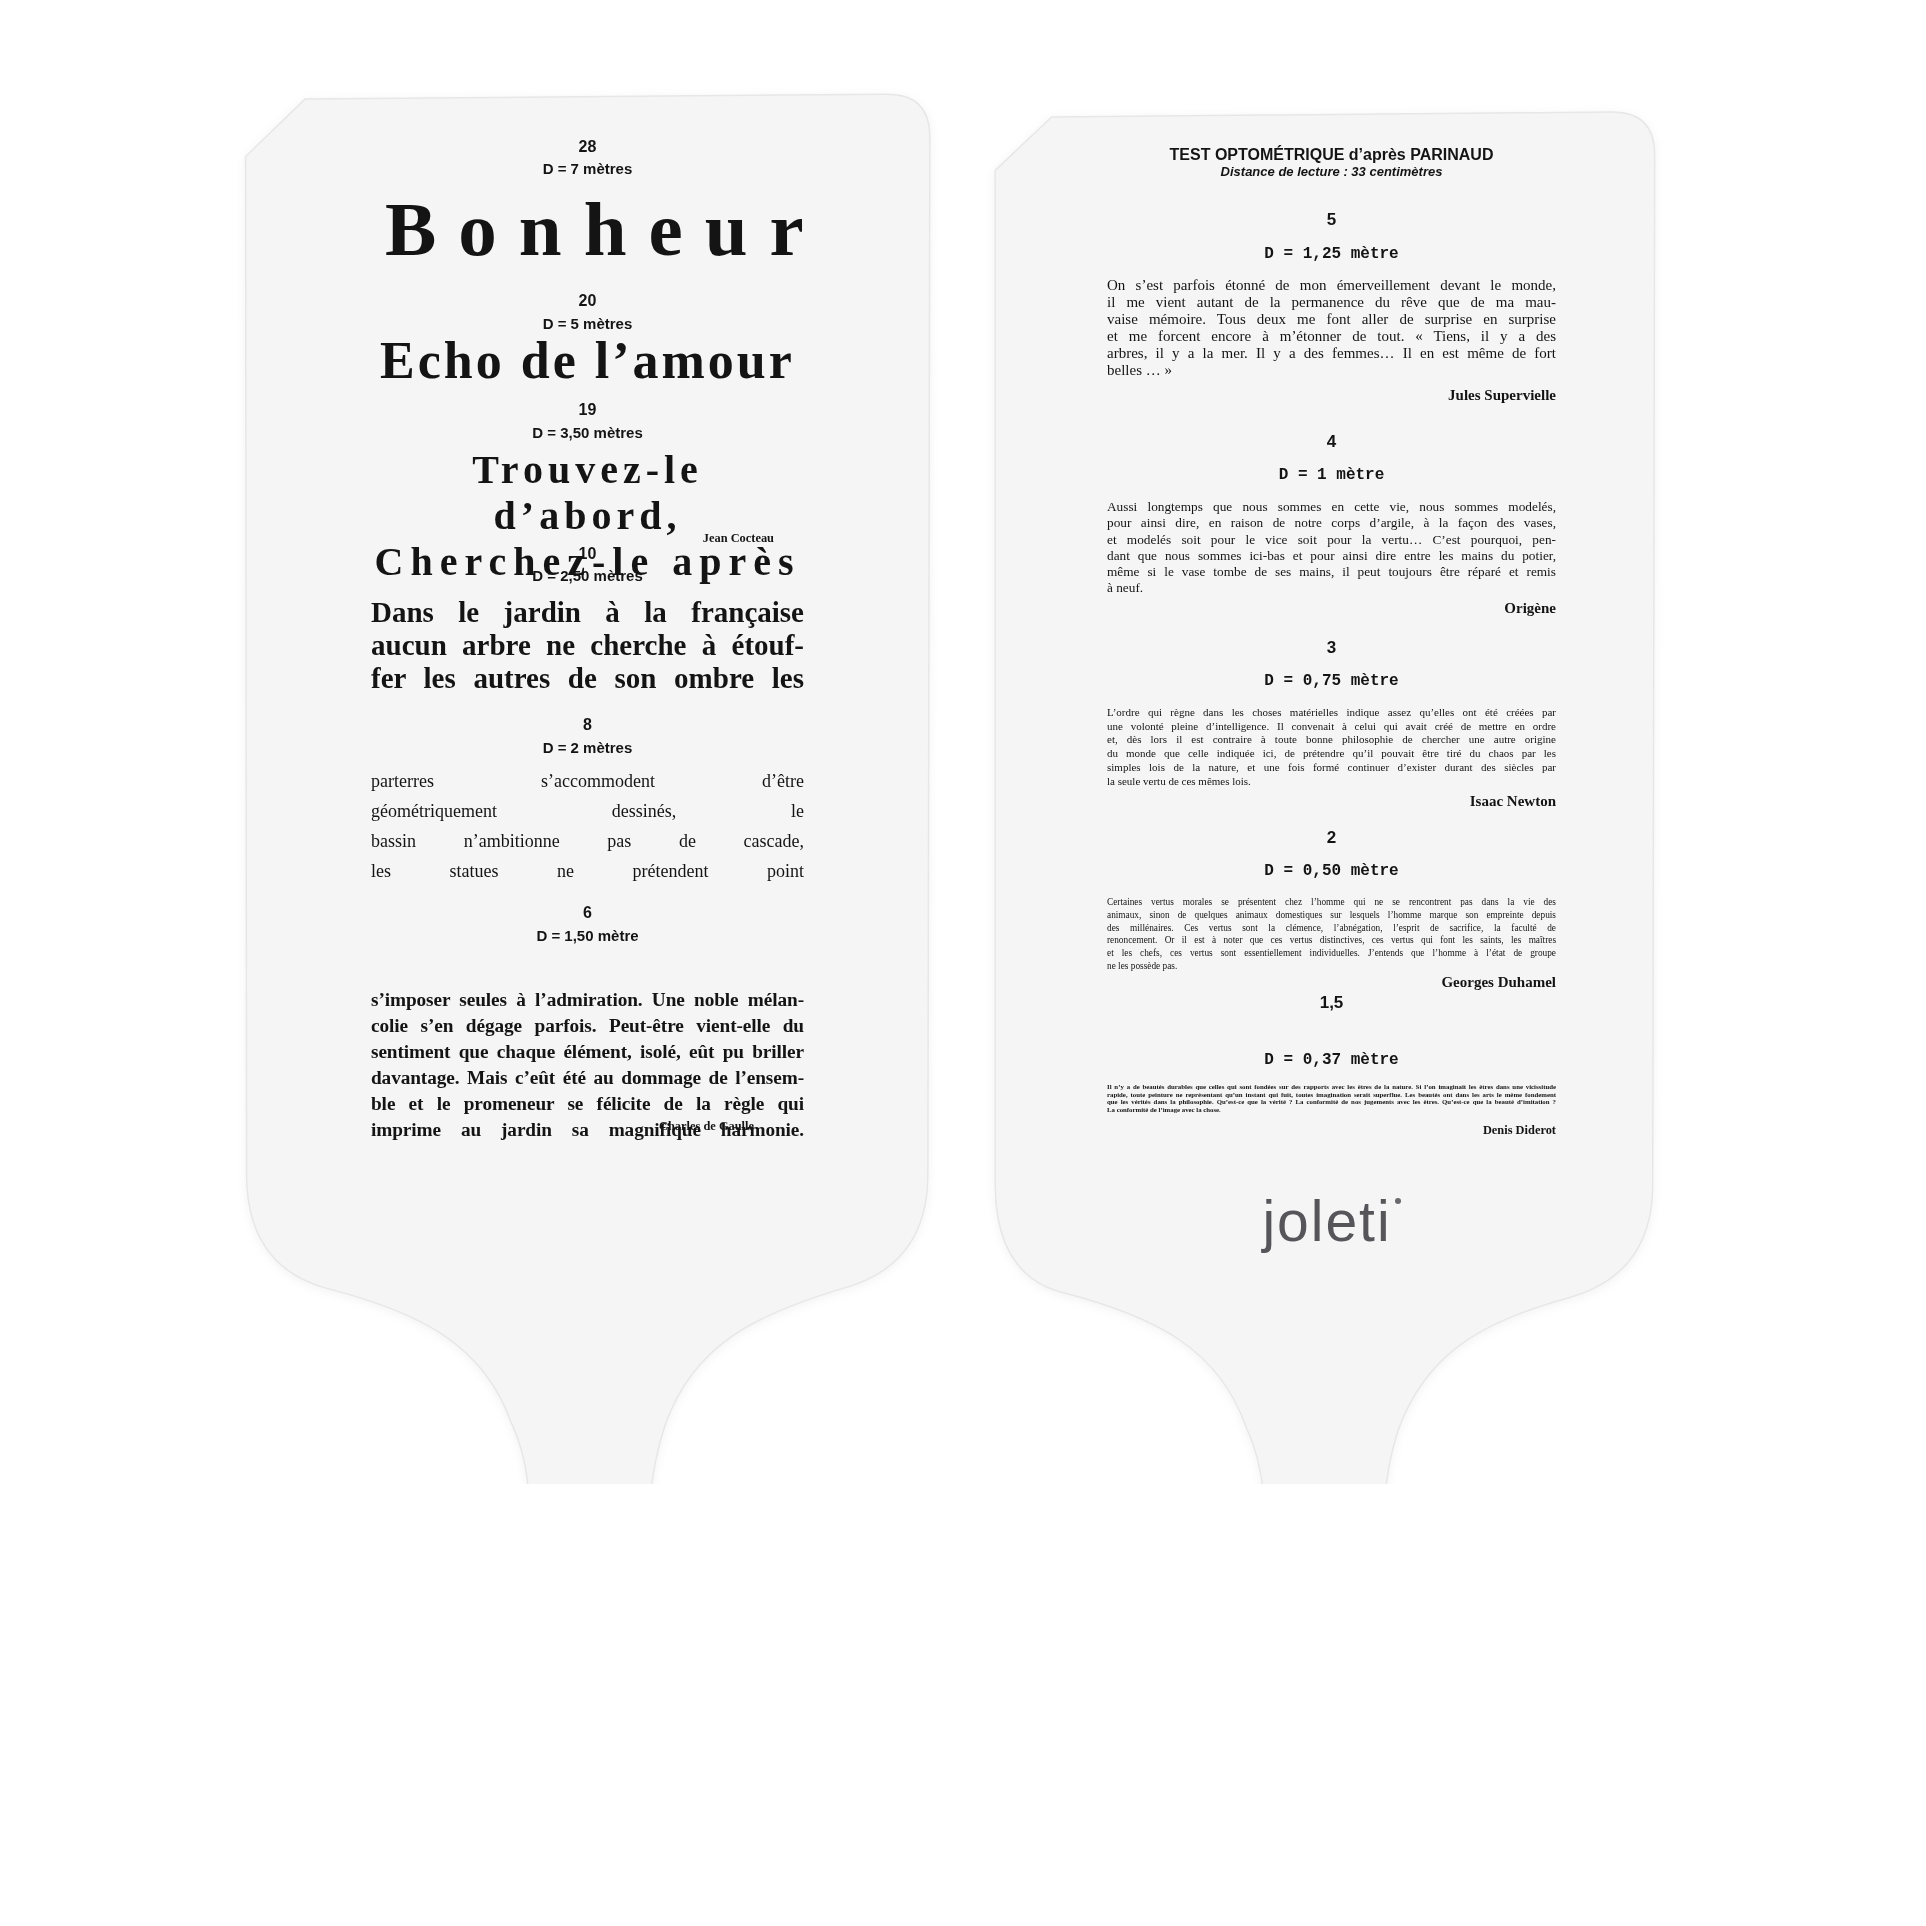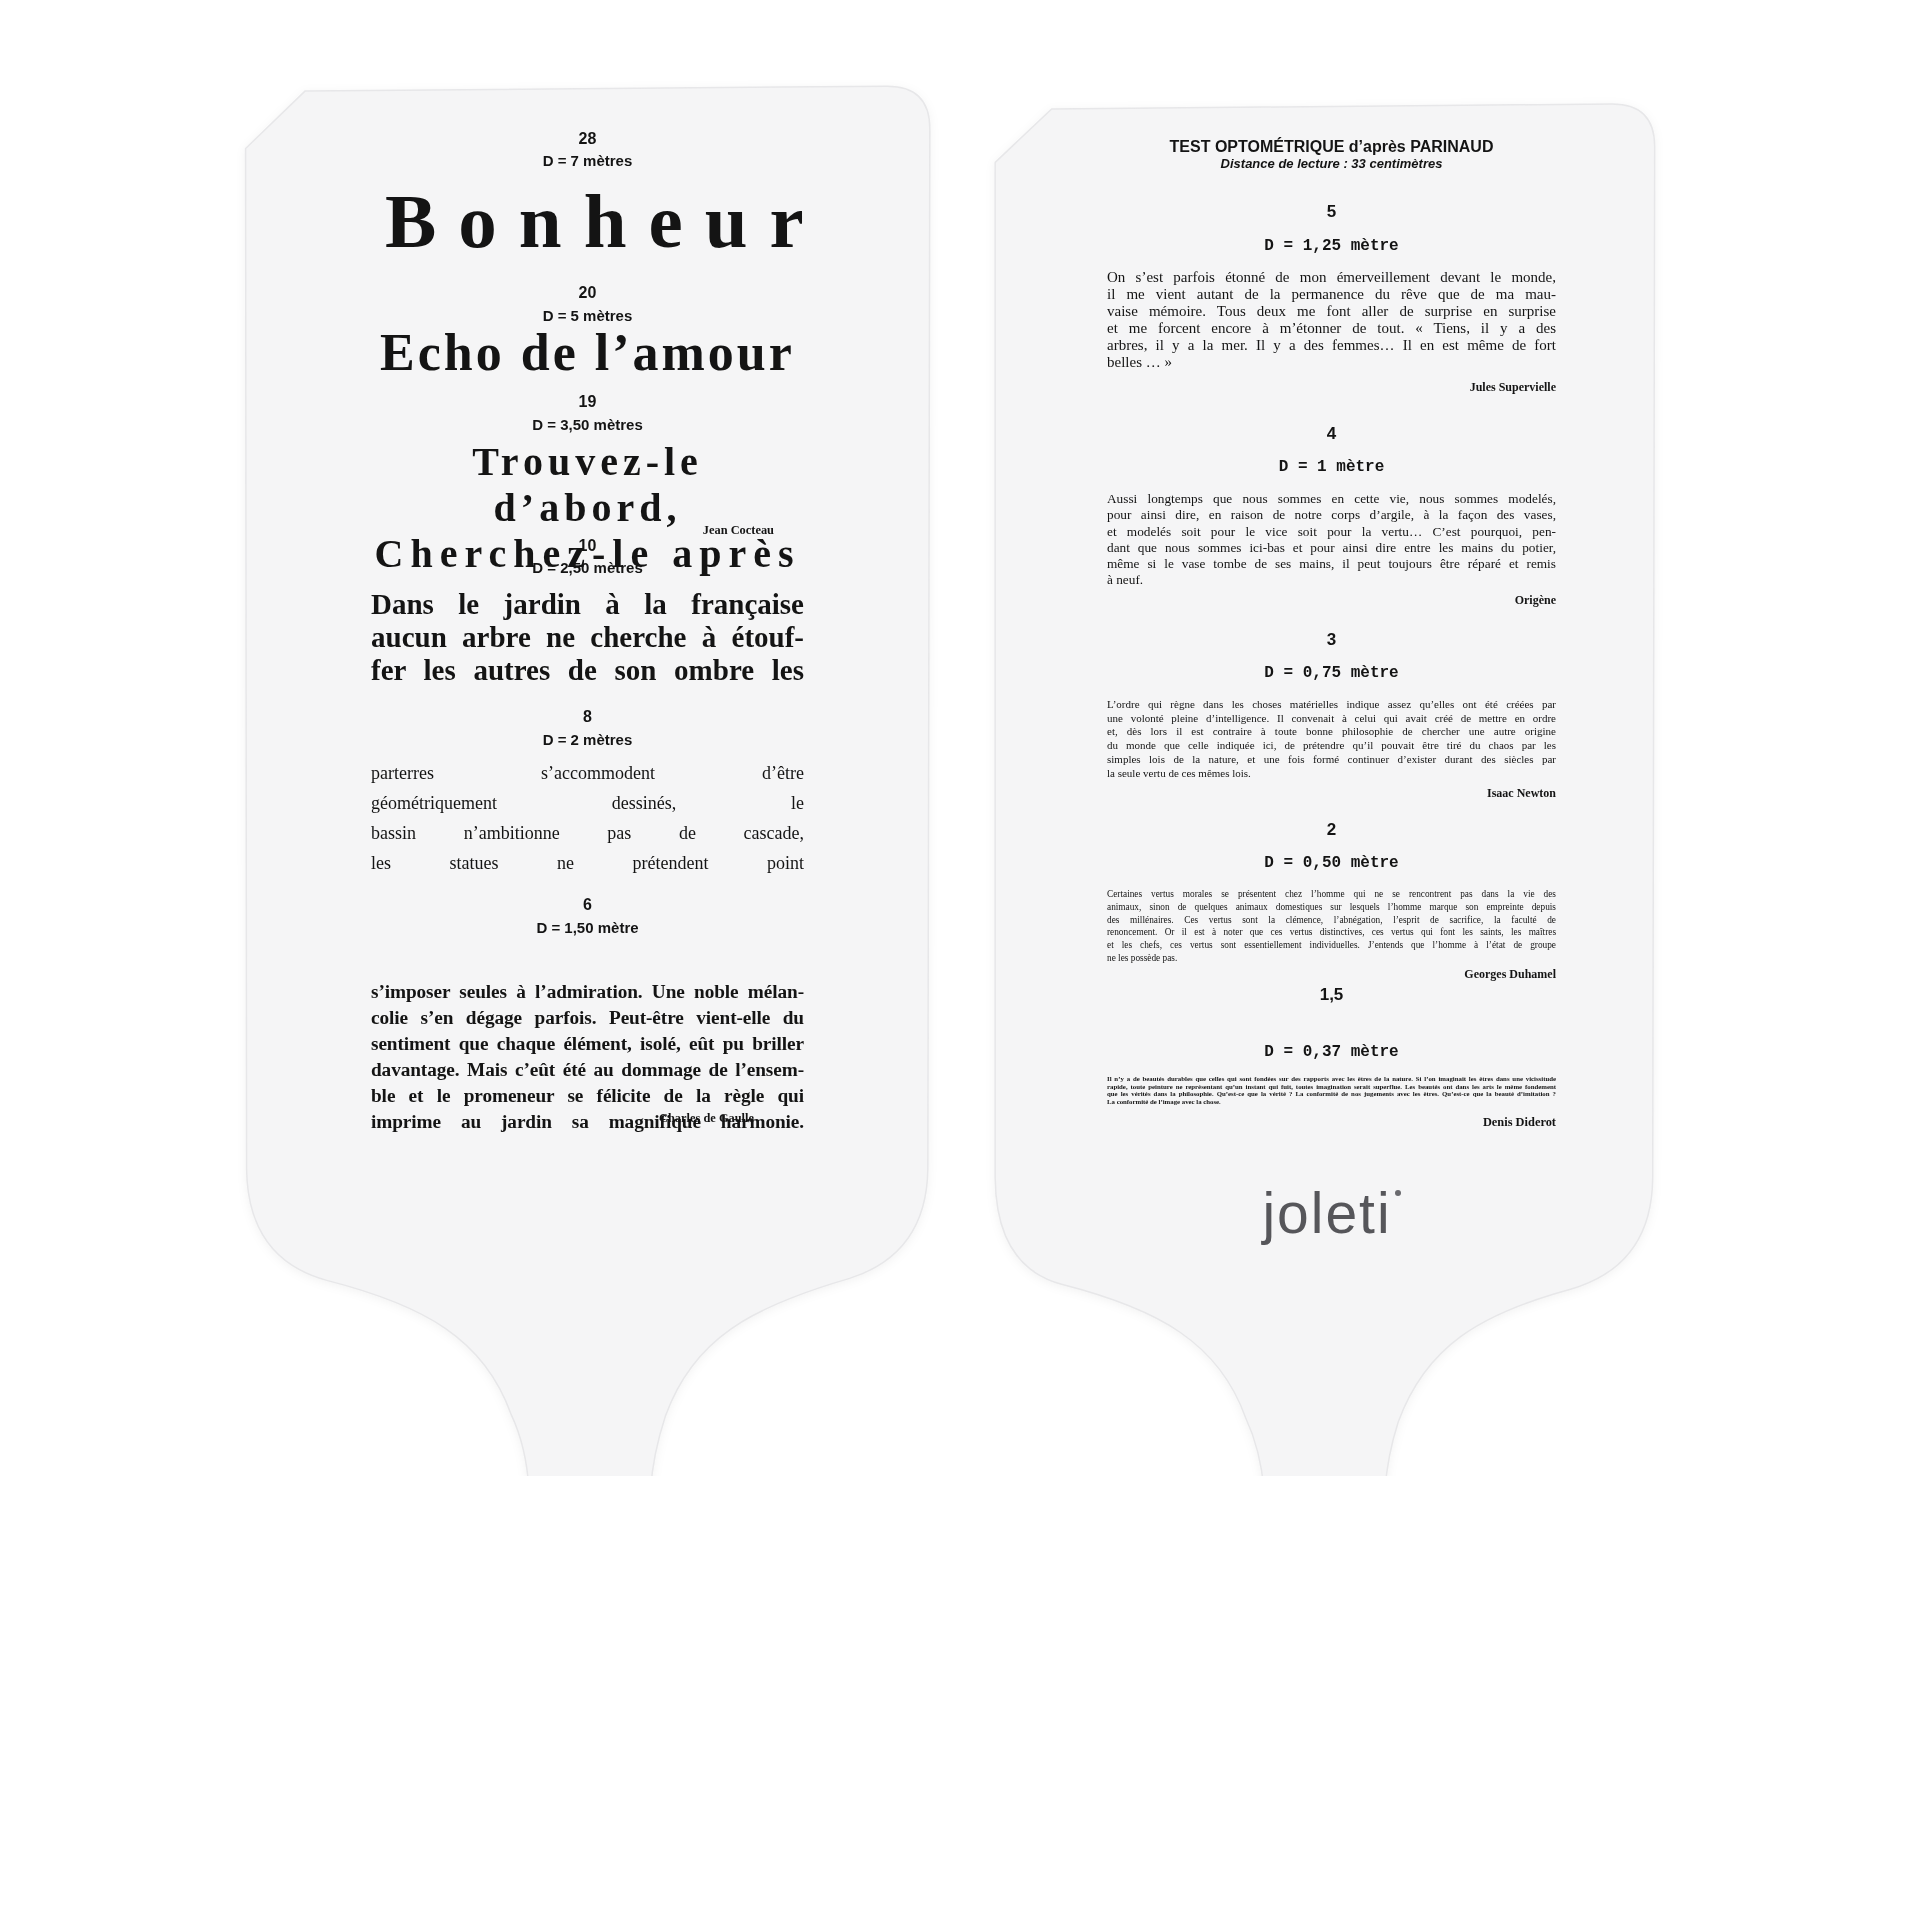--- a/index.html
+++ b/index.html
@@ -1,17 +1,17 @@
 <!DOCTYPE html>
 <html><head>
 <meta charset="utf-8">
 <style>
   html,body{margin:0;padding:0;background:#ffffff;}
   .canvas{position:relative;width:1927px;height:1476px;background:#ffffff;overflow:hidden;
-          font-family:"Liberation Serif", serif;color:#141414;}
+          font-family:"Liberation Serif", serif;color:#141414;margin-top:8px;}
   svg.shapes{position:absolute;left:0;top:0;filter:drop-shadow(0 2px 5px rgba(0,0,0,0.05));}
   .blk{position:absolute;}
   .lcol{left:371px;width:433px;}
   .rcol{left:1107px;width:449px;}
   .ctr{text-align:center;}
   .rt{text-align:right;}
   .j{text-align:justify;text-align-last:justify;}
   .l{text-align:left;text-align-last:left;}
   
   .lab-num{font-family:"Liberation Sans",sans-serif;font-weight:bold;font-size:16px;line-height:20px;}
@@ -28,21 +28,21 @@
   
   .r-title{font-family:"Liberation Sans",sans-serif;font-weight:bold;font-size:16px;line-height:19px;}
   .r-sub{font-family:"Liberation Sans",sans-serif;font-weight:bold;font-style:italic;font-size:13px;line-height:16px;}
   .r-num{font-family:"Liberation Sans",sans-serif;font-weight:bold;font-size:17px;line-height:20px;}
   .r-dist{font-family:Liberation Mono, monospace;font-weight:bold;font-size:16px;line-height:20px;}
   .rp5{font-size:15px;line-height:17px;}
   .rp4{font-size:13.3px;line-height:16.3px;}
   .rp3{font-size:11px;line-height:13.7px;}
   .rp2{font-size:9.3px;line-height:12.8px;}
   .rp15{font-size:6.8px;line-height:7.6px;font-weight:bold;}
-  .r-attr{font-weight:bold;font-size:12px;line-height:13px;}
+  .r-attr{font-weight:bold;font-size:15px;line-height:13px;}
   .r-attr-lg{font-weight:bold;font-size:12.4px;line-height:14px;}
   .logo{font-family:"Liberation Sans",sans-serif;font-size:57px;line-height:59px;color:#56565a;
         letter-spacing:2px;text-align:center;font-weight:normal;}
   .logo-dot{display:inline-block;width:6px;height:6px;border-radius:50%;background:#6a6a6e;
             vertical-align:top;margin:6px 0 0 3px;}
 </style>
 </head>
 <body>
 
 <div class="canvas">

